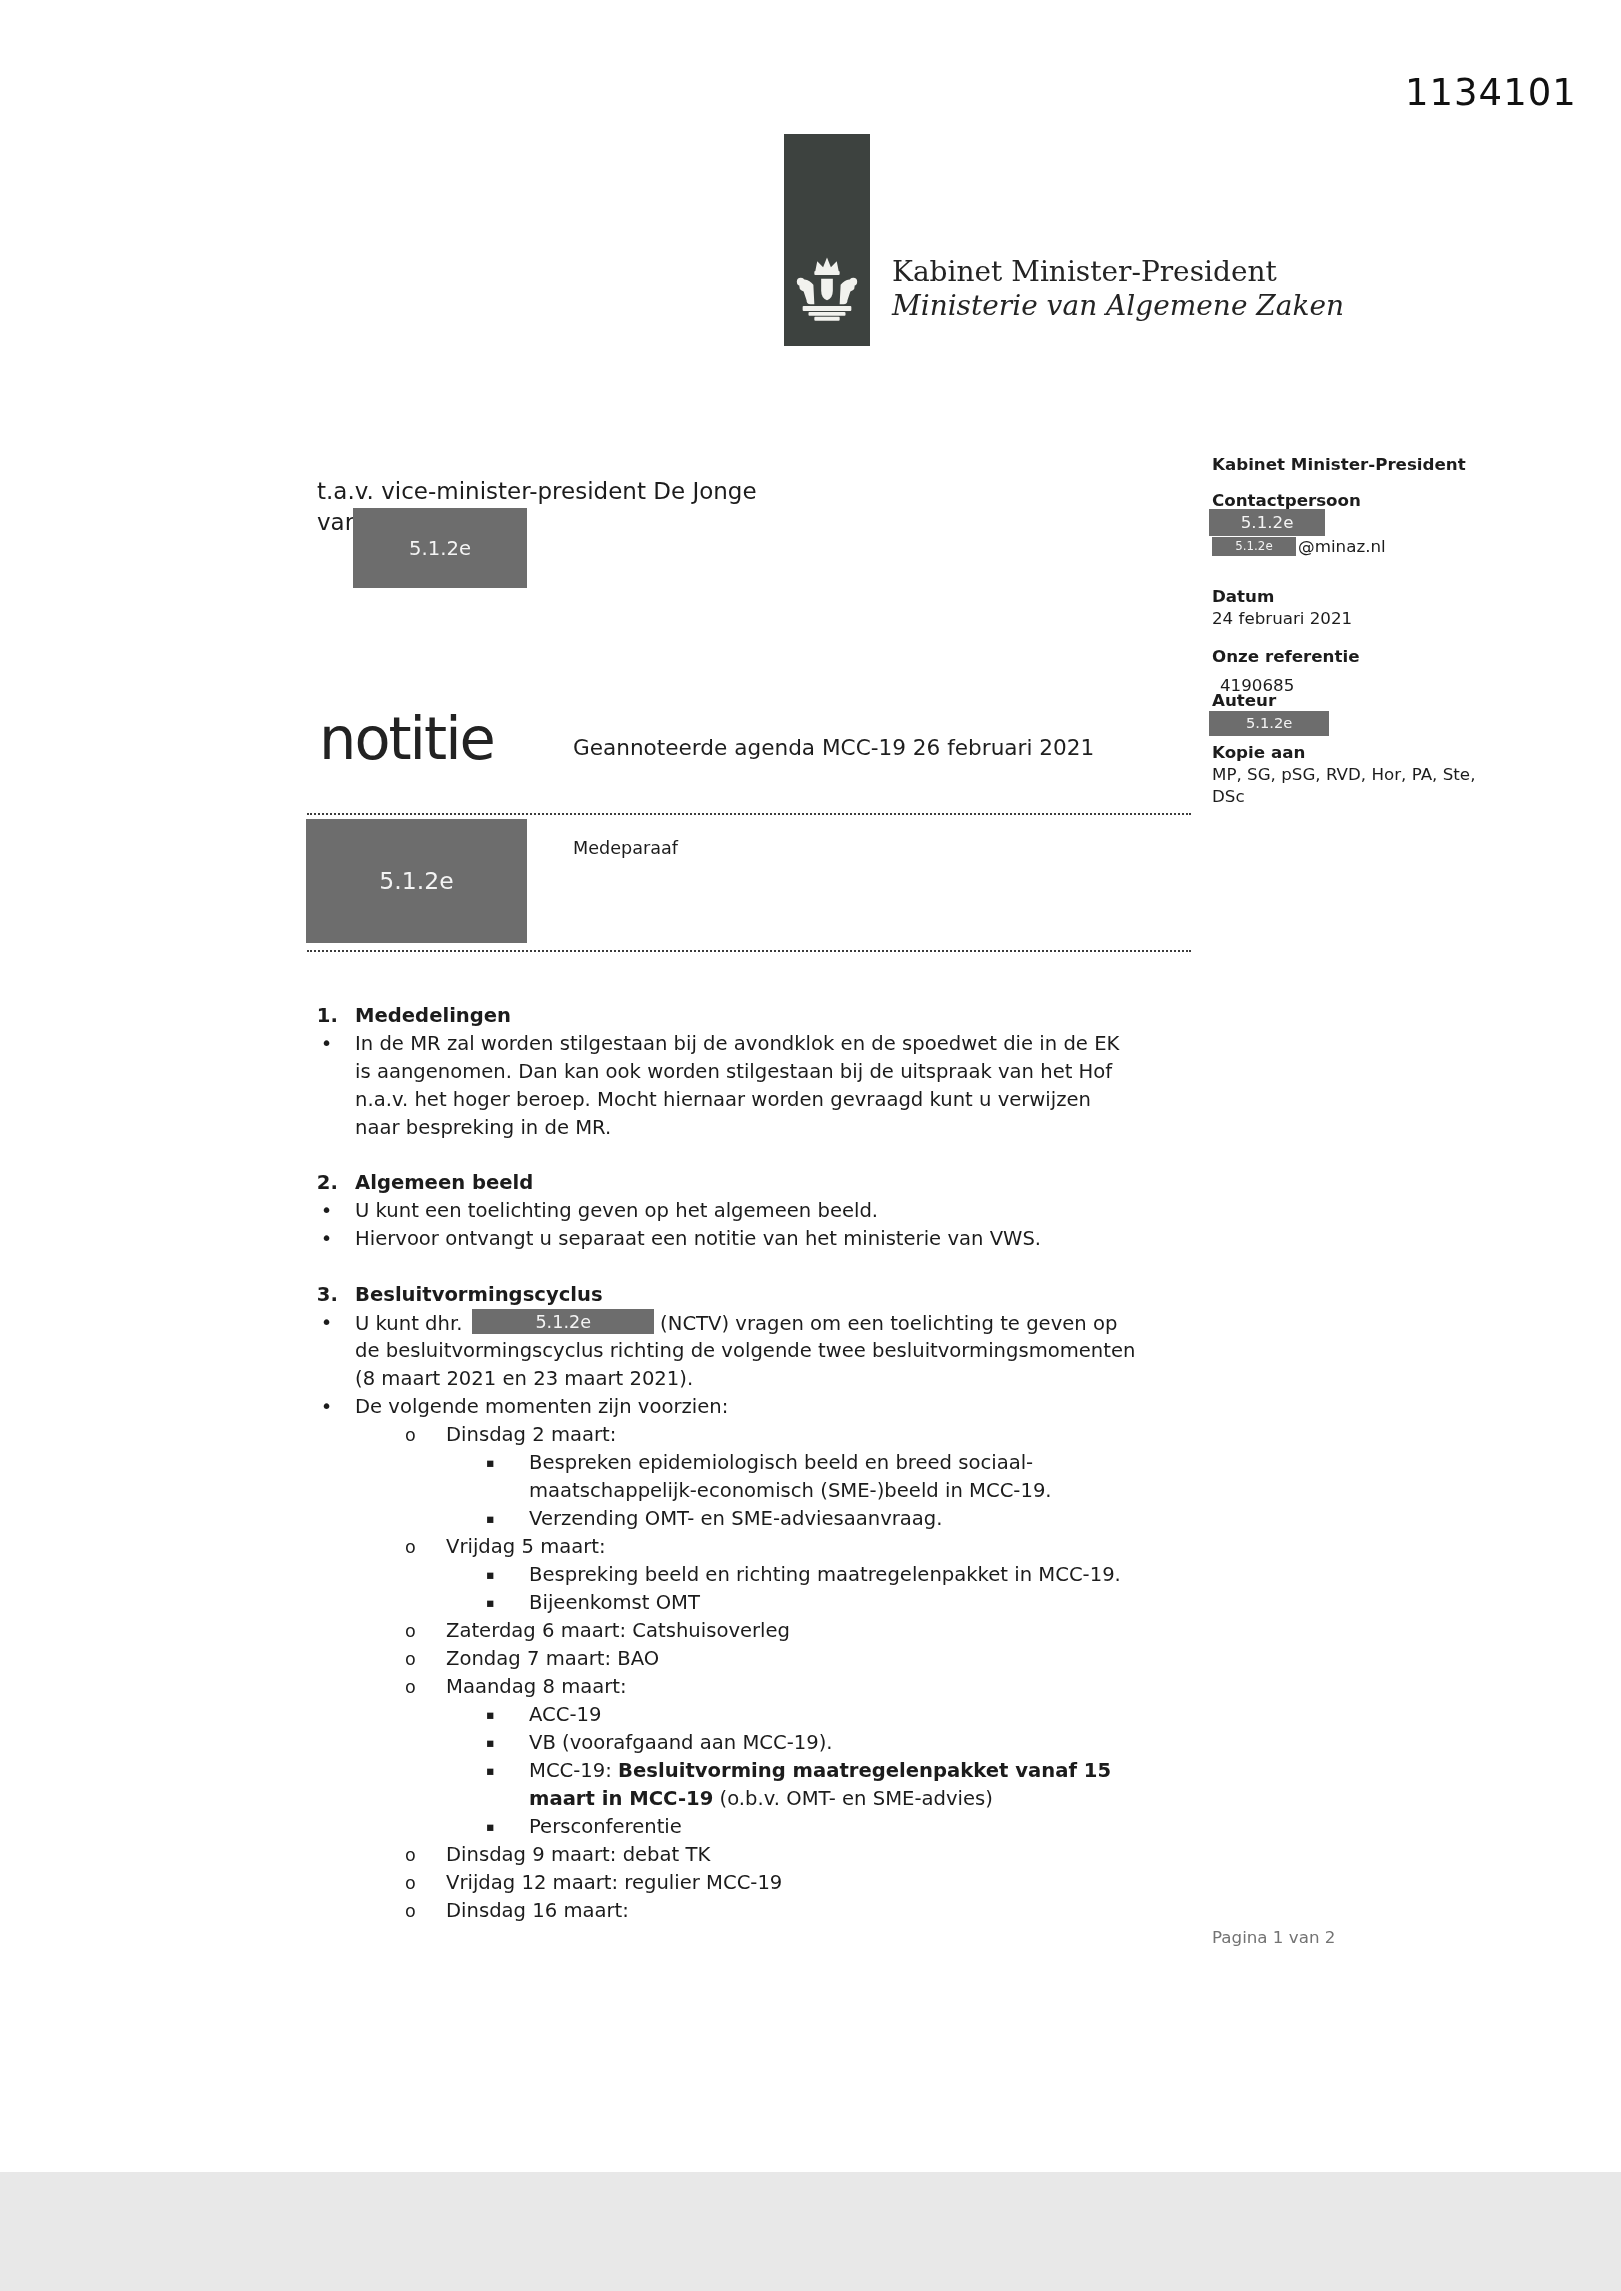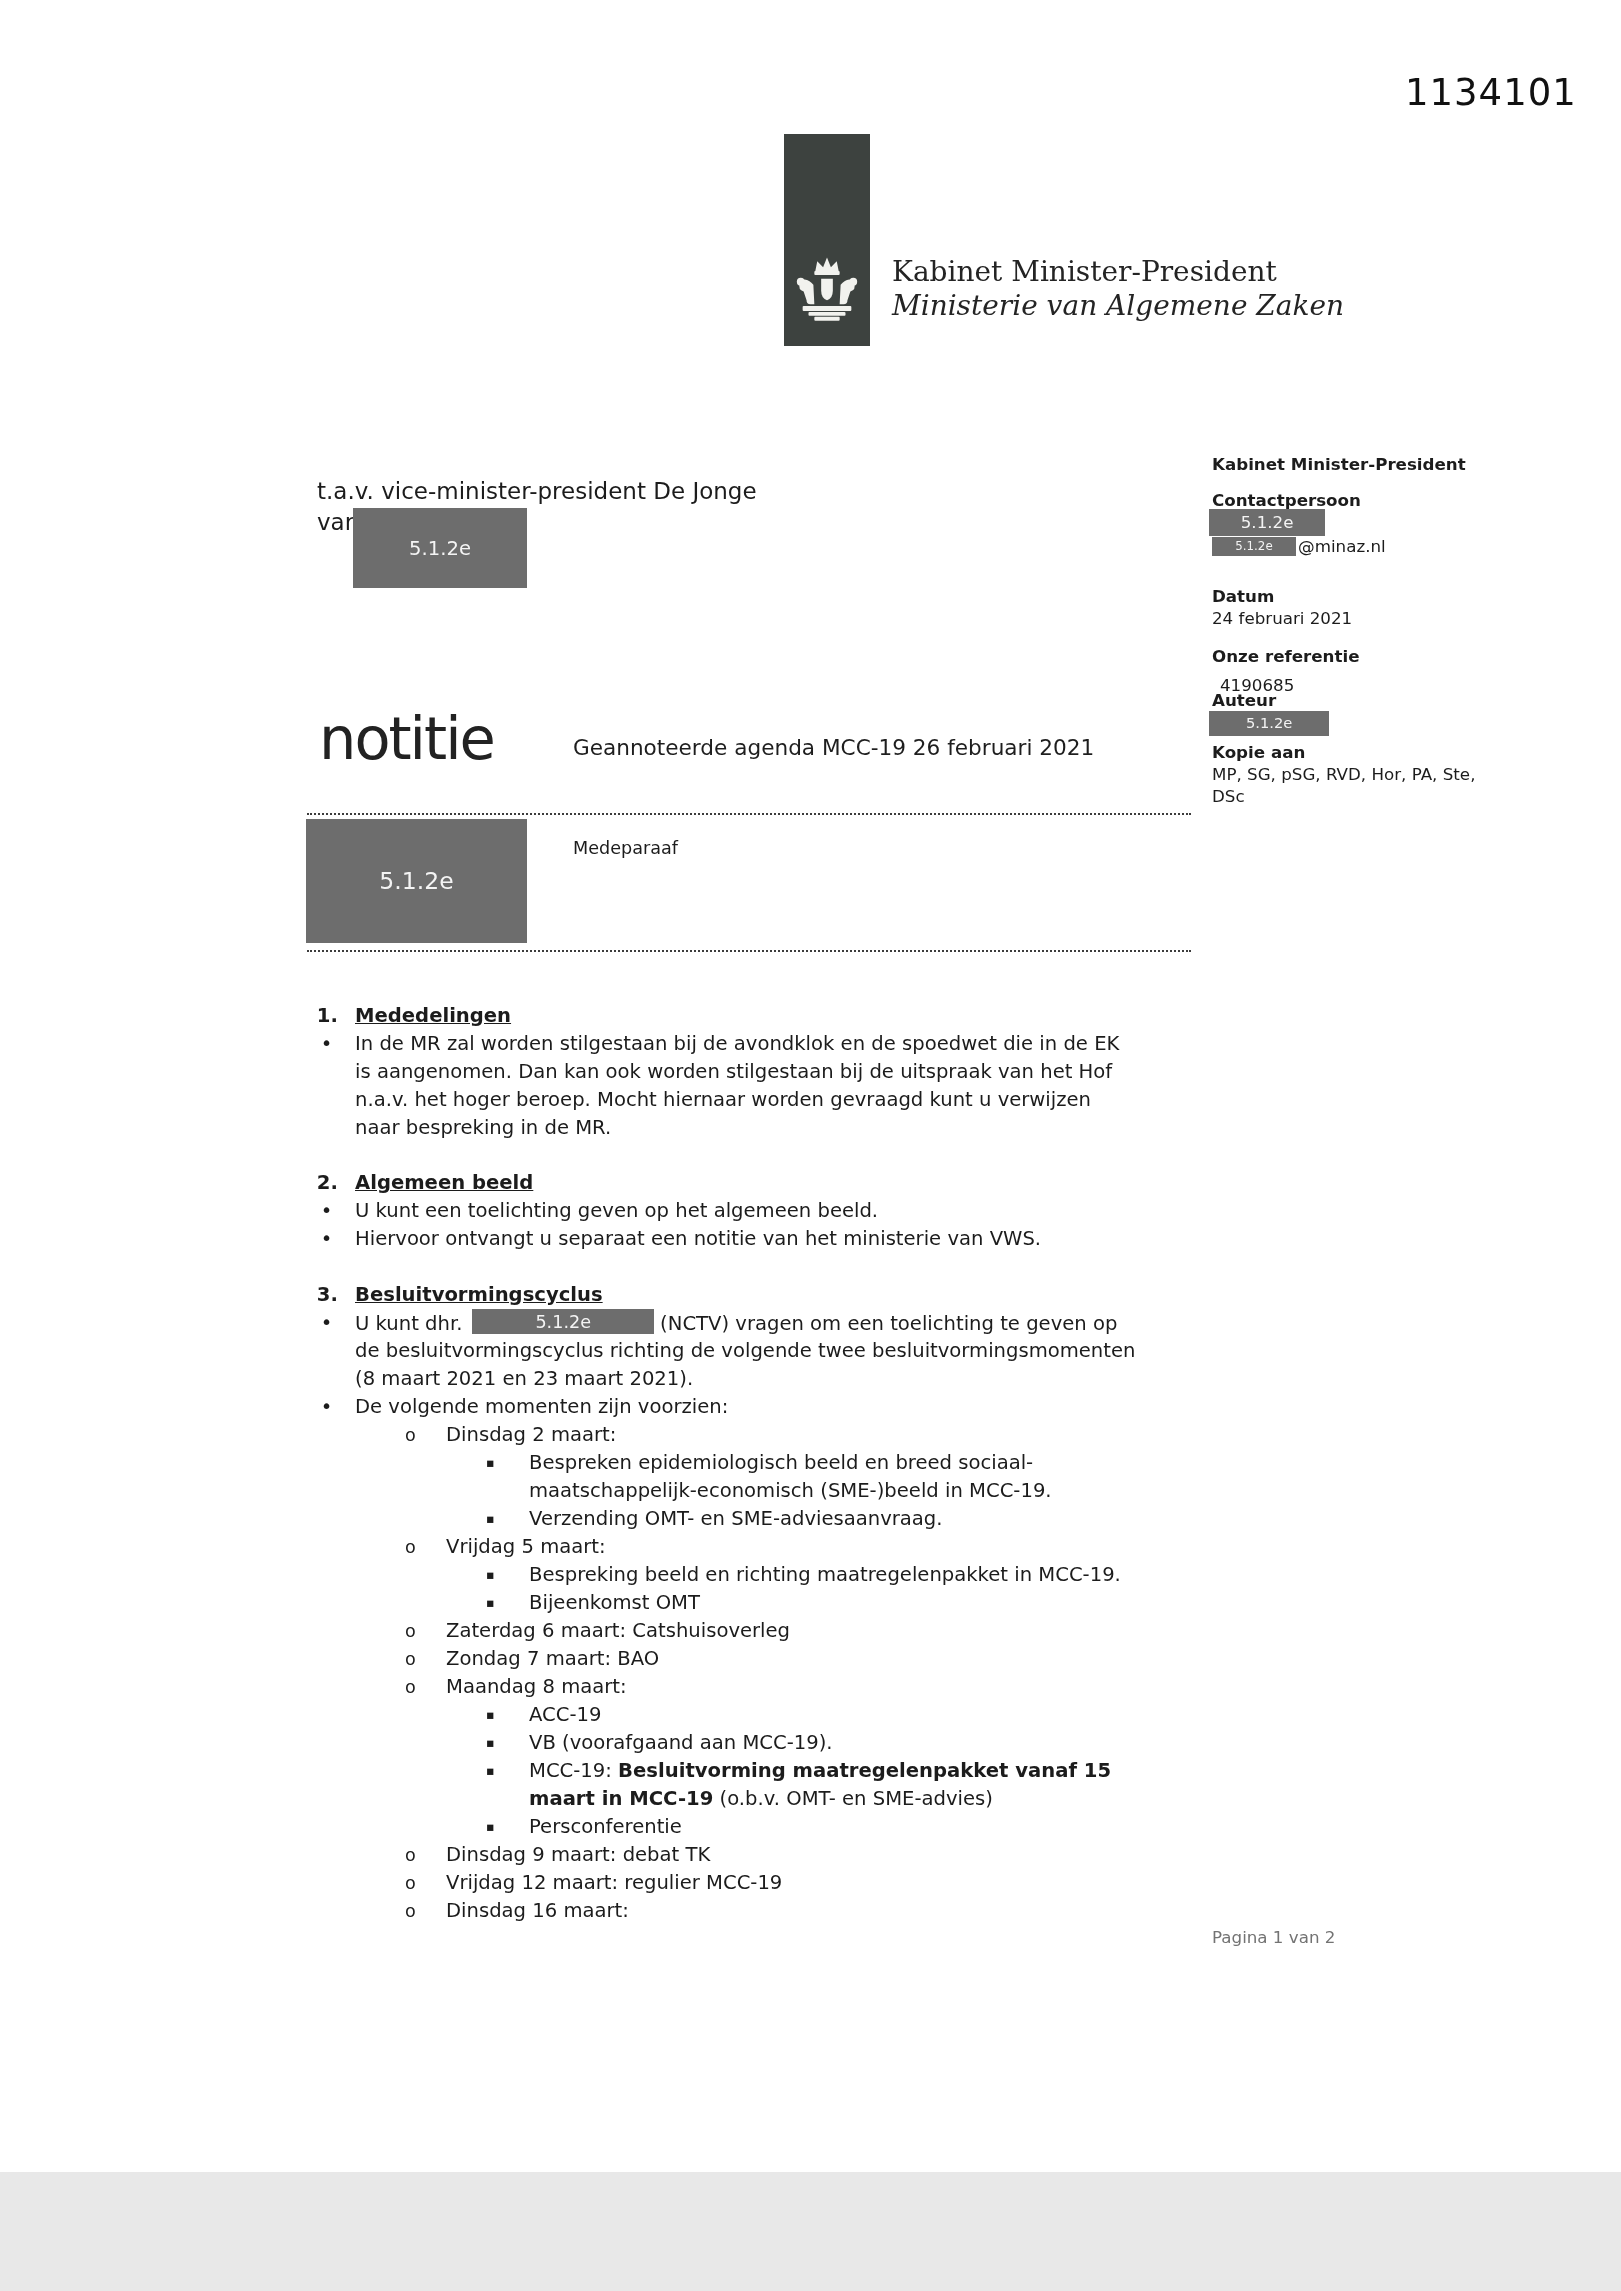--- a/index.html
+++ b/index.html
@@ -54,21 +54,21 @@
   .subject{position:absolute;left:573px;top:735px;font-size:21.6px;color:#1e1e1e;}
   .dotline{position:absolute;left:307px;width:884px;border-top:2px dotted #3c3c3c;height:0;}
   .dot1{top:813px;} .dot2{top:950px;}
   .redact-d{position:absolute;left:306px;top:819px;width:221px;height:124px;font-size:23.5px;}
   .medeparaaf{position:absolute;left:573px;top:838px;font-size:17.6px;}
   
   .body-list{position:absolute;left:307px;top:1002px;width:897px;font-size:19.6px;}
   .row{position:relative;line-height:28px;min-height:28px;}
   .gap{margin-top:27.4px;}
   .num{position:absolute;left:9.8px;top:0;font-weight:bold;}
-  .ht{font-weight:bold;text-decoration:underline;}
+  .ht{font-weight:bold;}
   .mk{position:absolute;top:0;}
   .mk.l1{left:13.7px;}
   .mk.l2{left:98px;font-size:17.6px;}
   .mk.l3{left:179px;font-size:12.7px;}
   .ind1{padding-left:48px;}
   .ind2{padding-left:139px;}
   .ind3{padding-left:222px;}
   .b{font-weight:bold;}
   .redact-inline{
     display:inline-flex;align-items:center;justify-content:center;

